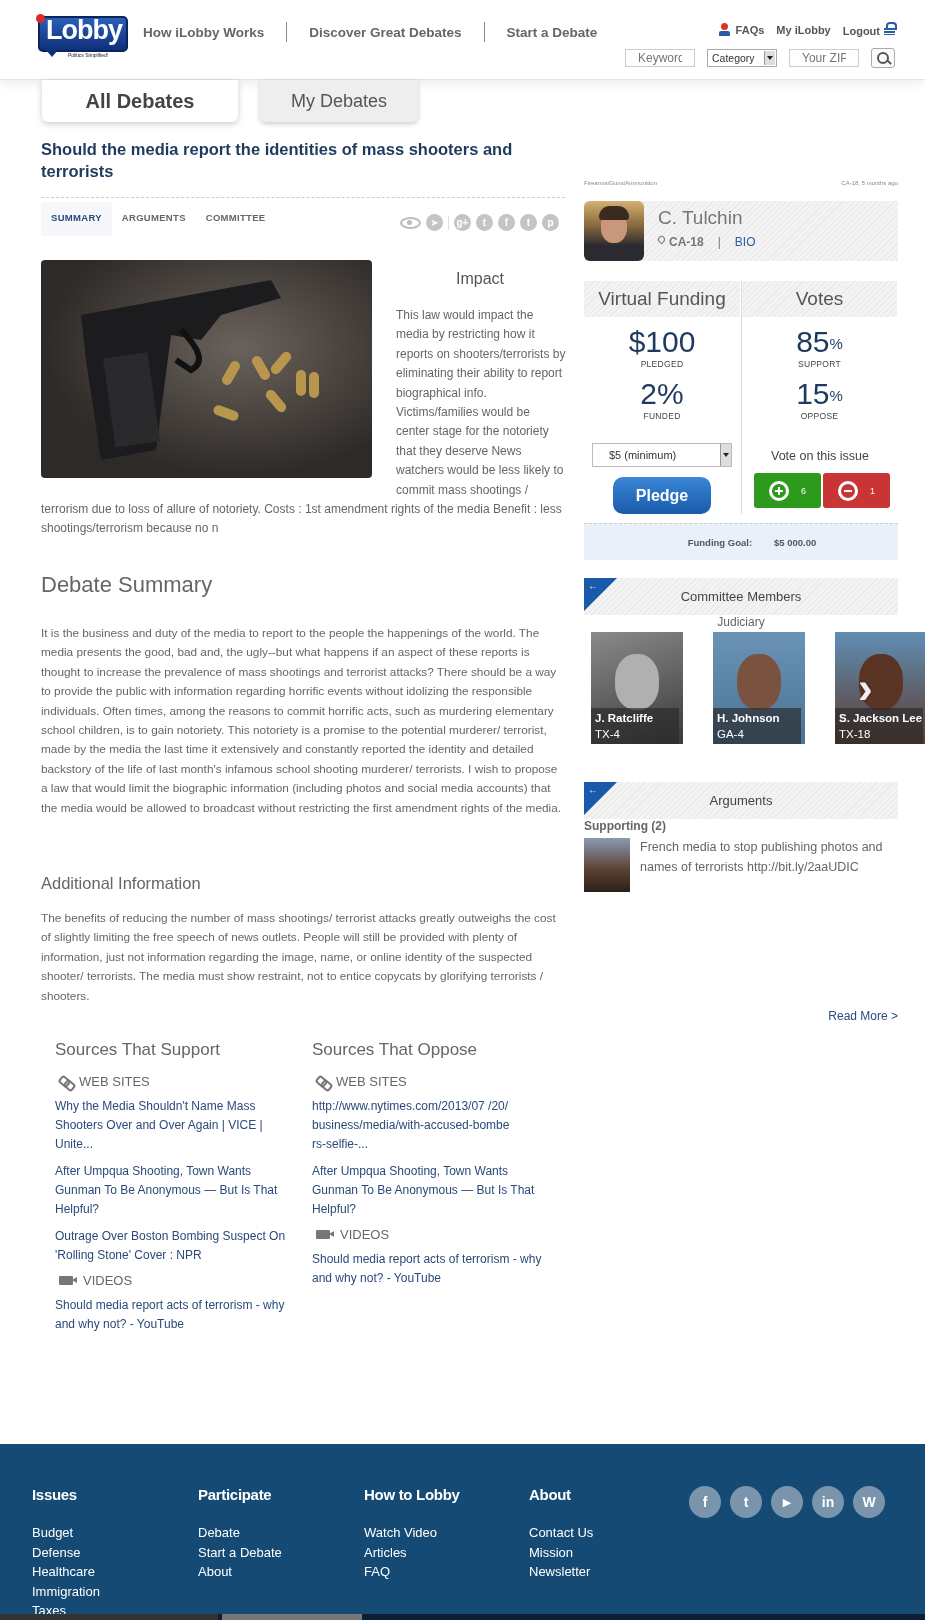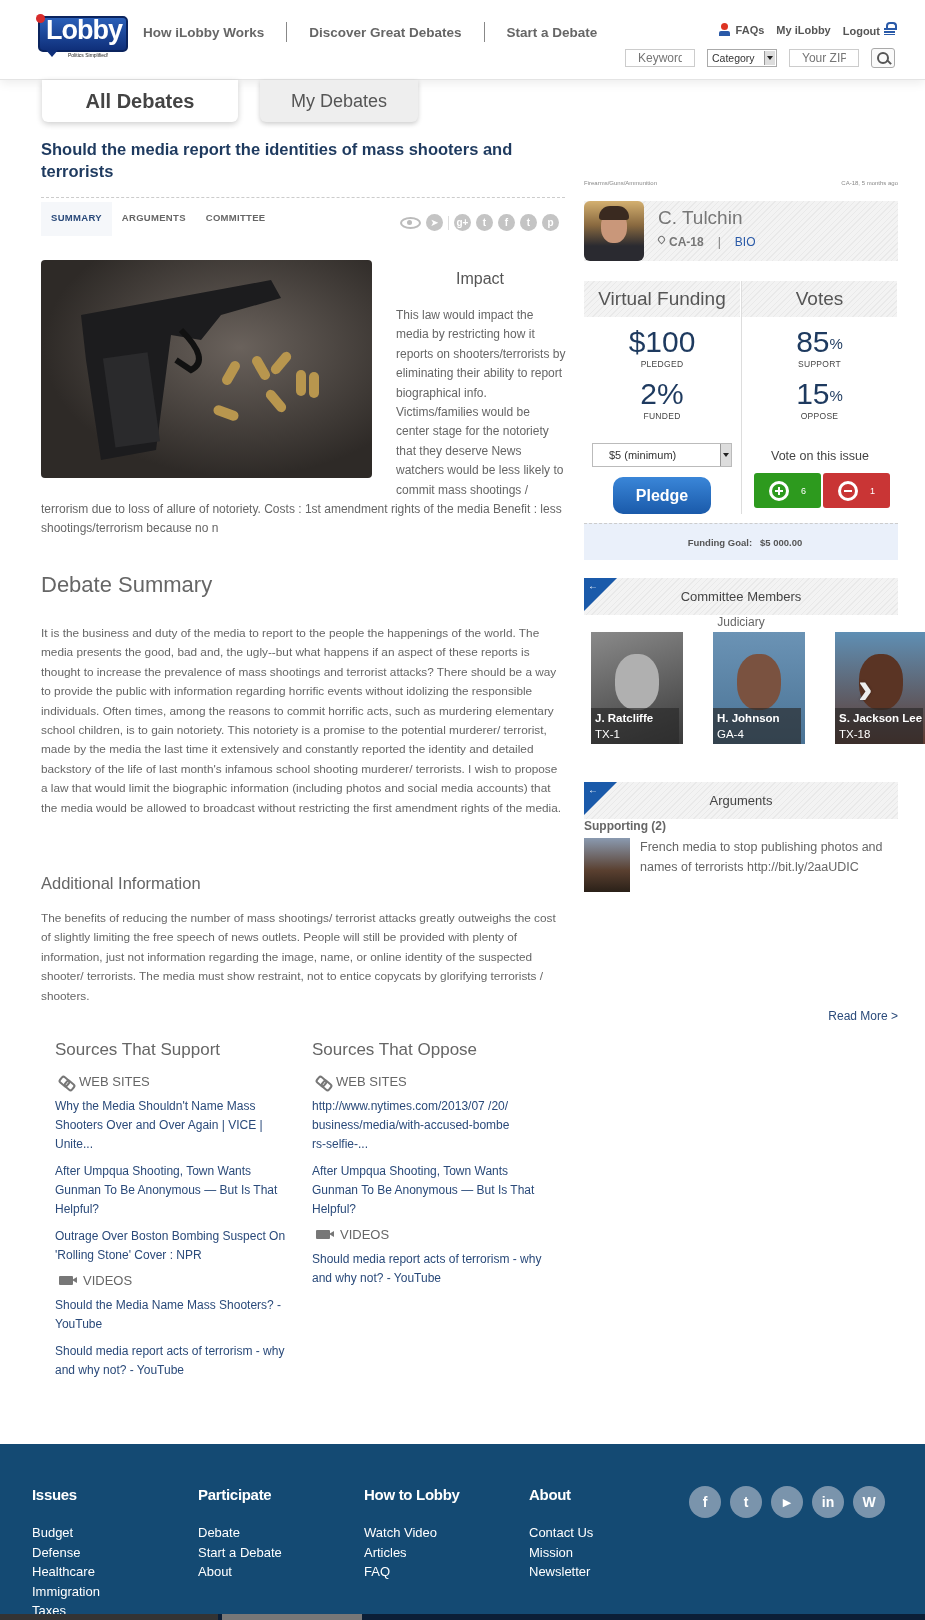--- a/index.html
+++ b/index.html
@@ -85,21 +85,21 @@
 .pledge-btn{position:absolute;left:29px;top:196px;width:98px;height:37px;border-radius:10px;background:linear-gradient(#3a86d8,#1a5aaa);color:#fff;font-size:16px;font-weight:bold;line-height:37px}
 .vote-label{position:absolute;left:0;top:168px;width:156px;font-size:12.5px;color:#444}
 .vote-btns{position:absolute;left:12px;top:192px;display:flex;gap:2px}
 .vbtn{width:67px;height:35px;display:flex;align-items:center;justify-content:center;gap:12px;color:#fff;font-size:9px;border-radius:3px}
 .vbtn.up{background:#2d9a1e}
 .vbtn.down{background:#c93535}
 .circ{width:20px;height:20px;border:3px solid #fff;border-radius:50%;position:relative}
 .circ:before{content:"";position:absolute;left:3px;top:6.5px;width:8px;height:2px;background:#fff}
 .circ.plus:after{content:"";position:absolute;left:6px;top:3.5px;width:2px;height:8px;background:#fff}
 .goal{position:absolute;left:584px;top:523px;width:314px;height:37px;background:#eaf0fa;border-top:1px dashed #ccc;font-size:9.5px;color:#555;text-align:center;line-height:37px;font-weight:bold}
-.goal span{margin-left:8px}
+.goal span{margin-left:22px}
 .panel-h{position:absolute;left:584px;width:314px;height:37px;background:repeating-linear-gradient(135deg,#f3f3f3 0 3px,#e9e9e9 3px 4px);text-align:center;line-height:37px;font-size:13px;color:#444}
 .corner{position:absolute;left:0;top:0;width:0;height:0;border-top:33px solid #1a5aaa;border-right:33px solid transparent}
 .corner-arrow{position:absolute;left:4px;top:2px;color:#fff;font-size:10px;line-height:12px}
 .judiciary{position:absolute;left:584px;top:615px;width:314px;text-align:center;font-size:12px;color:#666}
 .members{position:absolute;left:591px;top:632px;display:flex;gap:30px}
 .member{width:92px;height:112px;position:relative;overflow:hidden}
 .member .lbl{position:absolute;left:0;bottom:0;width:88px;height:36px;background:rgba(40,40,40,.65);color:#fff;padding:2px 4px}
 .member .nm{font-size:11.5px;font-weight:bold;line-height:16px}
 .member .ds{font-size:11.5px;line-height:16px}
 .m1{background:linear-gradient(160deg,#8a8a8a,#3a3a3a)}
@@ -213,21 +213,20 @@
       <span class="link-icon"></span>
       <span>WEB SITES</span>
     </div>
   <a class="src-link" style="display:block">Why the Media Shouldn't Name Mass Shooters Over and Over Again | VICE | Unite...</a>
   <a class="src-link" style="display:block">After Umpqua Shooting, Town Wants Gunman To Be Anonymous — But Is That Helpful?</a>
   <a class="src-link" style="display:block">Outrage Over Boston Bombing Suspect On 'Rolling Stone' Cover : NPR</a>
   <div class="src-sub">
       <span class="video-icon"></span>
       <span style="margin-left:4px">VIDEOS</span>
     </div>
-  <a class="src-link" style="display:block">Should the Media Name Mass Shooters? - YouTube</a>
   <a class="src-link" style="display:block">Should media report acts of terrorism - why and why not? - YouTube</a>
 </div>
 <div class="src-col" style="left:312px">
   <div class="src-h">Sources That Oppose</div>
   <div class="src-sub">
       <span class="link-icon"></span>
       <span>WEB SITES</span>
     </div>
   <a class="src-link" style="display:block;word-break:break-all;width:200px">http://www.nytimes.com/2013/07 /20/business/media/with-accused-bombers-selfie-...</a>
   <a class="src-link" style="display:block">After Umpqua Shooting, Town Wants Gunman To Be Anonymous — But Is That Helpful?</a>
@@ -295,21 +294,21 @@
   <div class="corner"></div>
   <div class="corner-arrow">←</div>
   <span>Committee Members</span>
 </div>
 <div class="judiciary">Judiciary</div>
 <div class="members">
   <div class="member m1">
     <div class="mface" style="background:#b0b0b0"></div>
     <div class="lbl">
         <div class="nm">J. Ratcliffe</div>
-        <div class="ds">TX-1</div>
+        <div class="ds">TX-4</div>
       </div>
   </div>
   <div class="member m2">
     <div class="mface" style="background:#7a5240"></div>
     <div class="lbl">
         <div class="nm">H. Johnson</div>
         <div class="ds">GA-4</div>
       </div>
   </div>
   <div class="member m3">

